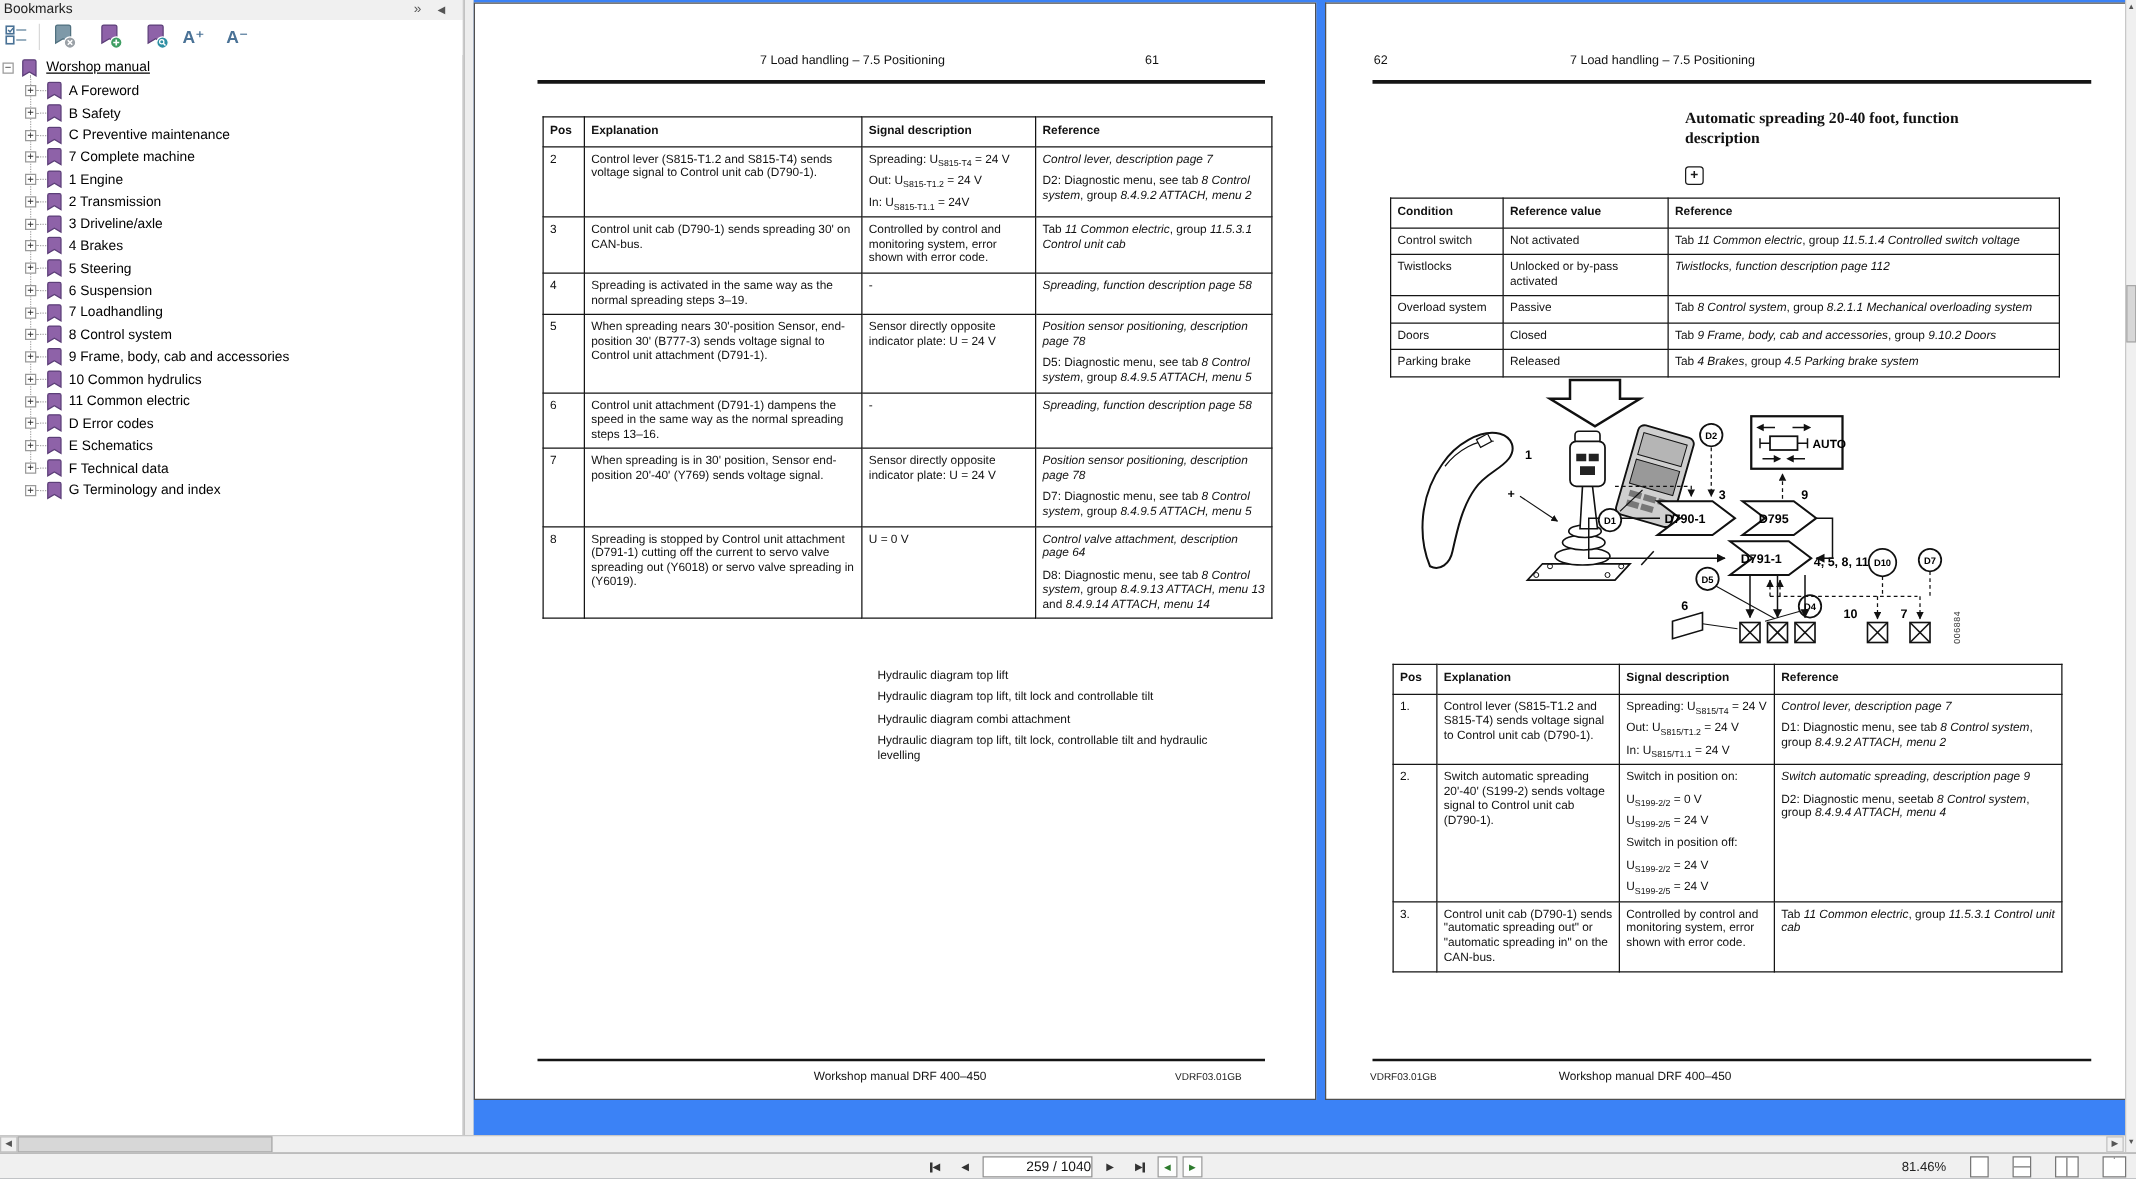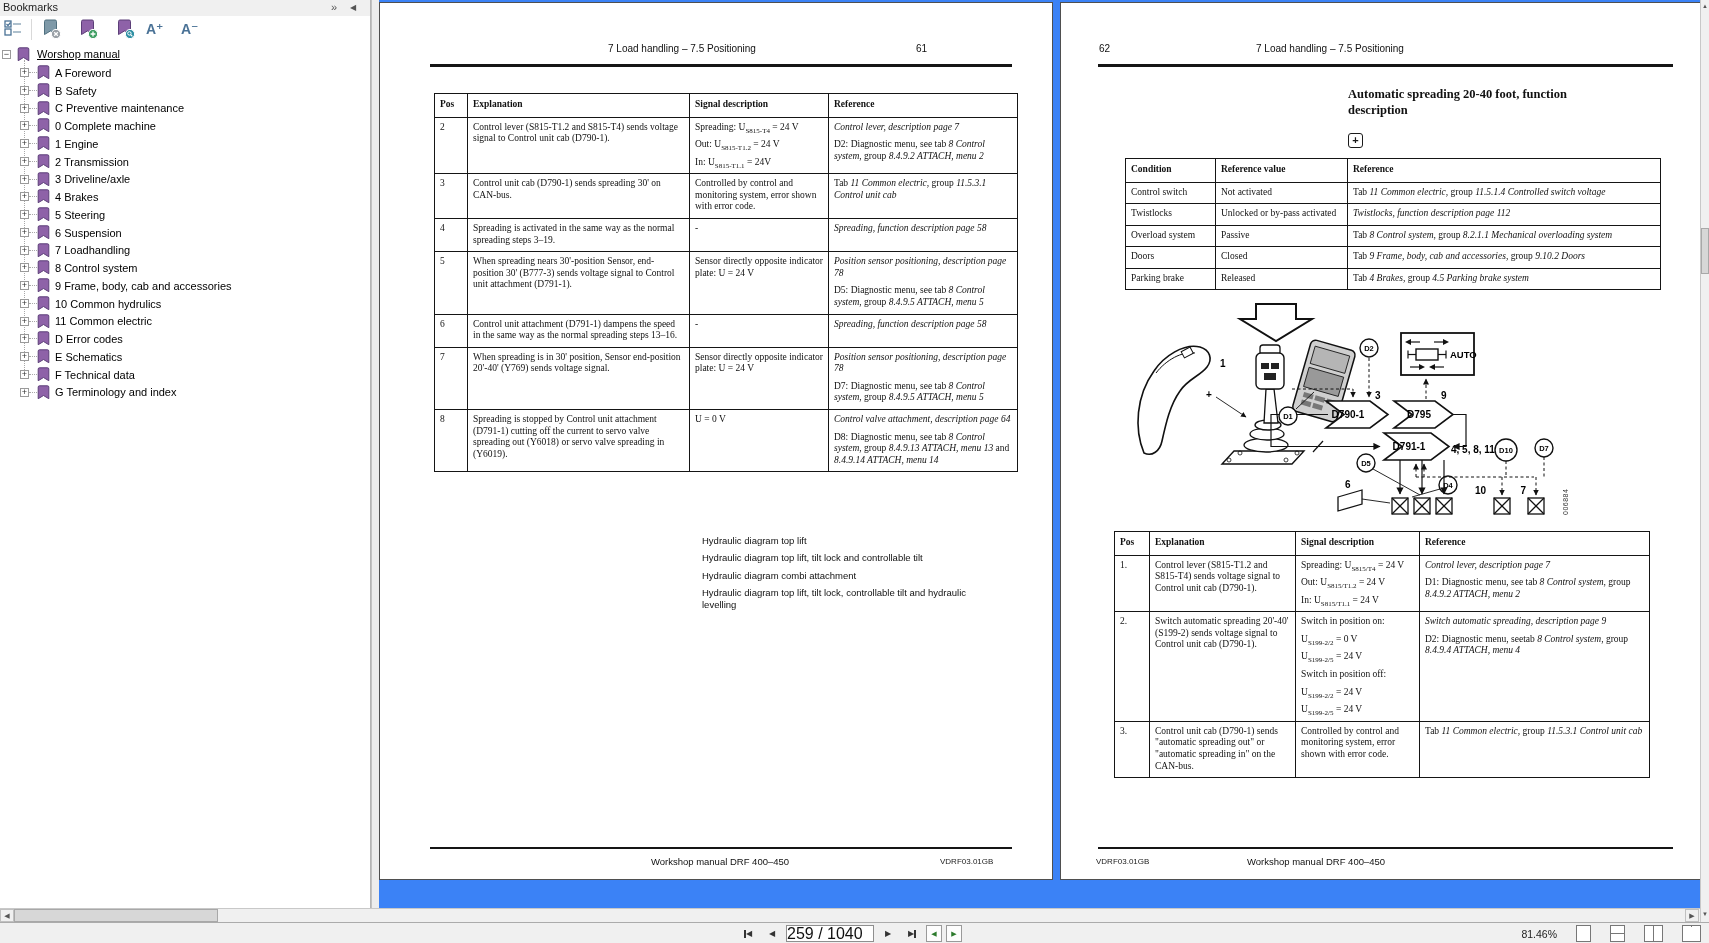--- a/index.html
+++ b/index.html
@@ -29,21 +29,21 @@
   #root-label{position:absolute;left:37px;top:2px;text-decoration:underline;white-space:nowrap;}
   
   #splitter{position:absolute;left:371px;top:0;width:7px;height:908px;background:#ededed;border-left:1px solid #c2c2c2;border-right:1px solid #9a9a9a;}
   
   #doc-area{position:absolute;left:379px;top:0;width:1330px;height:908px;background:#3b82f6;}
   .page{position:absolute;top:2px;height:878px;background:#fff;border:1px solid #4f4f4f;box-sizing:border-box;}
   #page-left{left:0;width:674px;}
   #page-right{left:681px;width:643px;border-right:none;}
   .pg-header{position:absolute;font-size:10px;color:#111;}
   .rule{position:absolute;height:2.5px;background:#151515;}
-  .pdf-table{position:absolute;border-collapse:collapse;table-layout:fixed;font-size:9.5px;line-height:1.22;color:#111;background:#fff;font-family:Liberation Serif, serif;}
+  .pdf-table{position:absolute;border-collapse:collapse;table-layout:fixed;font-size:9.5px;line-height:1.22;color:#111;background:#fff;}
   .pdf-table th,.pdf-table td{border:1px solid #151515;vertical-align:top;text-align:left;padding:4px 5px 5px 5px;font-weight:normal;}
   .pdf-table th{font-weight:bold;padding-top:5px;padding-bottom:6px;}
   .ln{margin-bottom:6px;}
   .ln:last-child{margin-bottom:0;}
   .pdf-table sub{font-size:7px;line-height:0;}
   #hydraulic-list{position:absolute;left:322px;top:532px;width:300px;font-size:9.5px;color:#111;}
   #hydraulic-list div{margin-bottom:5.5px;line-height:1.25;}
   .footer-center{position:absolute;font-size:9.5px;color:#111;text-align:center;width:320px;}
   .footer-code{position:absolute;font-size:8px;color:#222;}
   #pg-title{position:absolute;left:287px;top:84px;width:250px;font-size:12.5px;font-weight:bold;line-height:1.25;color:#111;font-family:Liberation Serif, serif;}
@@ -60,21 +60,21 @@
   .sc-btn{position:absolute;top:0;width:14px;height:13px;background:#f0f0f0;border:1px solid #c0c0c0;box-sizing:border-box;
     font-size:7px;color:#555;text-align:center;line-height:11px;cursor:default;}
   #hthumb{position:absolute;left:14px;top:0;width:204px;height:13px;background:#d7d7d7;border:1px solid #a8a8a8;box-sizing:border-box;cursor:default;}
   #vscroll{position:absolute;left:1700px;top:0;width:9px;height:922px;background:#f0f0f0;border-left:1px solid #c8c8c8;box-sizing:border-box;}
   .vsc-btn{position:absolute;left:0;width:8px;height:12px;font-size:6px;color:#555;text-align:center;line-height:12px;cursor:default;}
   #vthumb{position:absolute;left:0;top:228px;width:8px;height:46px;background:#d7d7d7;border:1px solid #a8a8a8;box-sizing:border-box;cursor:default;}
   #statusbar{position:absolute;left:0;top:922px;width:1709px;height:21px;background:#f0f0f0;border-top:1px solid #ababab;box-sizing:border-box;}
   #nav-cluster{position:absolute;left:738px;top:1px;height:19px;display:flex;align-items:center;gap:4px;}
   .nav-btn{width:18px;height:17px;display:flex;align-items:center;justify-content:center;font-size:8px;color:#333;cursor:pointer;border:1px solid transparent;}
   .nav-bar{display:inline-block;width:2px;height:8px;background:#333;}
-  #page-input{width:86px;height:15px;border:1px solid #8f8f8f;background:#fff;font-size:16px;text-align:left;
+  #page-input{width:86px;height:15px;border:1px solid #8f8f8f;background:#fff;font-size:11px;text-align:right;
     font-family:"Liberation Sans",sans-serif;color:#111;padding:0;}
   .view-hist{width:14px;height:15px;border:1px solid #9a9a9a;background:#fdfdfd;display:flex;align-items:center;justify-content:center;
     font-size:7px;color:#2c7a2c;cursor:pointer;}
   #zoom-cluster{position:absolute;right:8px;top:1px;height:19px;display:flex;align-items:center;gap:19px;}
   #zoom-value{font-size:10.5px;color:#222;}
   .vm-ic{width:13px;height:15px;border:1px solid #777;background:#fff;position:relative;cursor:pointer;}
   .vm-ic.cont::after{content:"";position:absolute;left:0;right:0;top:7px;height:1px;background:#777;}
   .vm-ic.two{width:17px;}
   .vm-ic.two::after{content:"";position:absolute;left:8px;top:0;bottom:0;width:1px;background:#777;}
   i{font-style:italic;}
@@ -162,21 +162,21 @@
                 <path d="M2.5,0.8 h8 q1.3,0 1.3,1.3 v11.6 l-5.3,-3.2 -5.3,3.2 v-11.6 q0,-1.3 1.3,-1.3 z" fill="#8e62a8" stroke="#5c3f78" stroke-width="1"></path>
               </svg></span>
             <span class="tree-label">C Preventive maintenance</span>
           </div>
           <div class="tree-row">
             <span class="expander">+</span>
             <span class="hstub"></span>
             <span class="bm-ic"><svg width="13" height="15" viewBox="0 0 13 15">
                 <path d="M2.5,0.8 h8 q1.3,0 1.3,1.3 v11.6 l-5.3,-3.2 -5.3,3.2 v-11.6 q0,-1.3 1.3,-1.3 z" fill="#8e62a8" stroke="#5c3f78" stroke-width="1"></path>
               </svg></span>
-            <span class="tree-label">0 Complete machine</span>
+            <span class="tree-label">7 Complete machine</span>
           </div>
           <div class="tree-row">
             <span class="expander">+</span>
             <span class="hstub"></span>
             <span class="bm-ic"><svg width="13" height="15" viewBox="0 0 13 15">
                 <path d="M2.5,0.8 h8 q1.3,0 1.3,1.3 v11.6 l-5.3,-3.2 -5.3,3.2 v-11.6 q0,-1.3 1.3,-1.3 z" fill="#8e62a8" stroke="#5c3f78" stroke-width="1"></path>
               </svg></span>
             <span class="tree-label">1 Engine</span>
           </div>
           <div class="tree-row">
@@ -440,21 +440,21 @@
     </div>
 
     <div class="page" id="page-right">
       <div class="pg-header" style="left:38px;top:40px;">62</div>
       <div class="pg-header" style="left:195px;top:40px;">7 Load handling – 7.5 Positioning</div>
       <div class="rule" style="left:37px;top:61px;width:575px;"></div>
 
       <div id="pg-title">Automatic spreading 20-40 foot, function description</div>
       <div id="expand-btn">+</div>
 
-      <table class="pdf-table" style="left:64px;top:155px;width:535px;" id="tbl-cond">
+      <table class="pdf-table" style="left:51px;top:155px;width:535px;" id="tbl-cond">
         <colgroup>
             <col style="width:90px">
             <col style="width:132px">
             <col style="width:313px">
           </colgroup>
       <thead>
             <tr>
               <th>Condition</th>
               <th>Reference value</th>
               <th>Reference</th>

